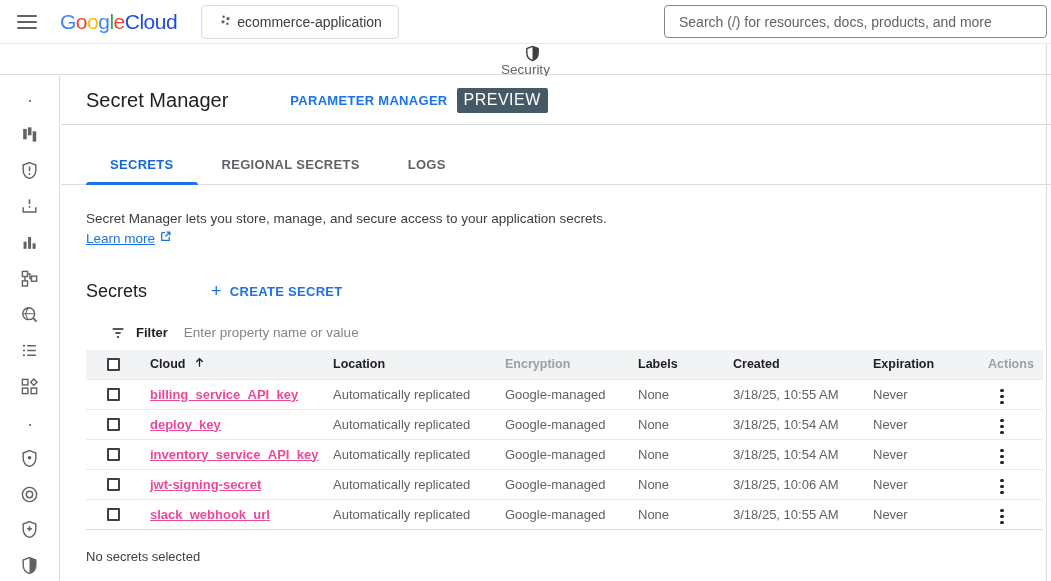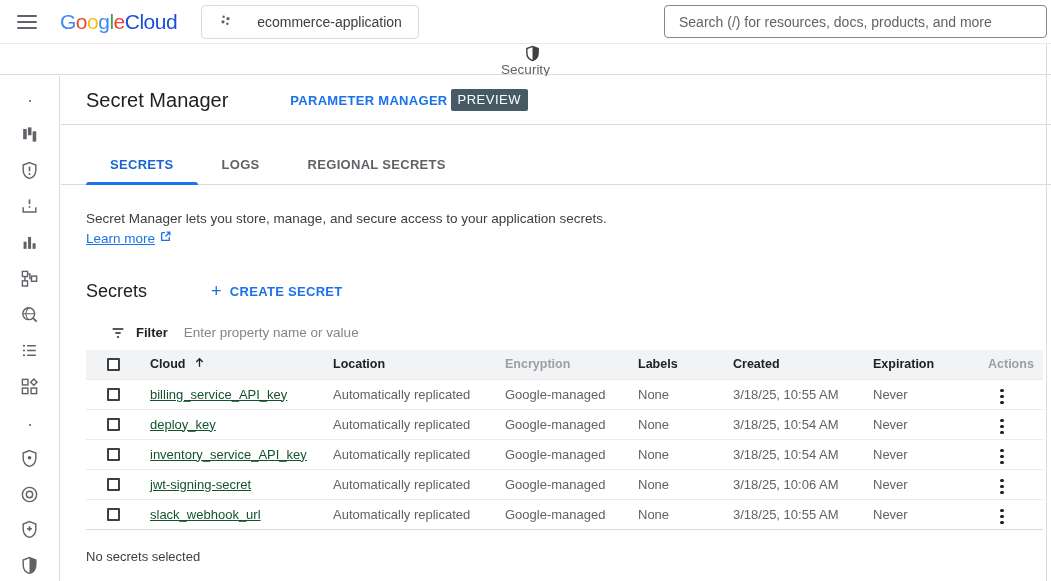--- a/index.html
+++ b/index.html
@@ -9,21 +9,21 @@
 
   
   .topbar { position:absolute; top:0; left:0; width:1051px; height:44px; background:#fff;
             border-bottom:1px solid #e8eaed; display:flex; align-items:center; }
   .hamburger { width:20px; height:14px; margin-left:17px; display:flex; flex-direction:column;
                justify-content:space-between; cursor:pointer; }
   .hamburger span { display:block; height:2px; background:#5f6368; border-radius:1px; }
   .logo { margin-left:23px; font-size:21px; letter-spacing:-0.5px; white-space:nowrap; }
   .logo .cloud { color:#1d4ed8; }
   .project-btn { margin-left:24px; height:34px; border:1px solid #dadce0; border-radius:4px;
-                 display:flex; align-items:center; padding:0 16px; gap:24px; cursor:pointer;
+                 display:flex; align-items:center; padding:0 16px; gap:4px; cursor:pointer;
                  font-size:14px; color:#3c4043; background:#fff; }
   .search-box { position:absolute; left:664px; top:5px; width:383px; height:33px; }
   .search-box input { width:100%; height:100%; border:1px solid #80868b; border-radius:4px;
                       padding:0 14px; font-size:14px; font-family:inherit; color:#202124; outline:none; }
   .search-box input::placeholder { color:#5f6368; opacity:1; }
 
   
   .crumbbar { position:absolute; top:45px; left:0; width:1051px; height:30px; background:#fff;
               border-bottom:1px solid #dadce0; display:flex; align-items:center; font-size:13.5px;flex-direction:column; }
   .crumbbar .shield { margin-left:22px; margin-right:8px; display:flex; }
@@ -38,21 +38,21 @@
               align-items:center; justify-content:center; cursor:pointer; }
   .nav-item.sep { cursor:default; }
 
   
   .content { position:absolute; top:76px; left:61px; width:990px; height:505px; background:#fff; }
 
   .page-header { height:49px; display:flex; align-items:center; border-bottom:1px solid #dadce0; }
   .page-title { font-size:20px; color:#202124; margin-left:25px; }
   .param-link { margin-left:62px; font-size:13px; font-weight:bold; letter-spacing:.3px;
                 color:#1a73e8; cursor:pointer; }
-  .preview-badge { margin-left:3px; background:#455a64; color:#fff; font-size:13px;
+  .preview-badge { margin-left:9px; background:#455a64; color:#fff; font-size:16px;
                    letter-spacing:.5px; padding:3px 7px 4px; border-radius:2px; }
 
   .tabs { margin-top:21px; padding-left:25px; border-bottom:1px solid #dadce0; display:flex; }
   .tab { position:relative; padding:11px 24px 12px; font-size:13px; font-weight:bold;
          letter-spacing:.3px; color:#5f6368; cursor:pointer; }
   .tab.active { color:#1967d2; }
   .tab.active::after { content:""; position:absolute; left:0; right:0; bottom:-1px; height:3px;
                        background:#1a73e8; border-radius:3px 3px 0 0; }
 
   .description { margin:26px 0 0 25px; font-size:13.5px; color:#3c4043; }
@@ -76,21 +76,21 @@
   .grid-row { display:grid; grid-template-columns:64px 183px 172px 133px 95px 140px 115px 55px;
               align-items:center; height:30px; }
   .thead { background:#f1f3f4; border-bottom:1px solid #e8eaed; font-size:12.5px; font-weight:bold; }
   .thead .hcell { color:#202124; display:flex; align-items:center; gap:8px; }
   .thead .hcell.muted { color:#9aa0a6; font-weight:bold; }
   .trow { border-bottom:1px solid #e8eaed; font-size:13px; }
   .trow:last-of-type { border-bottom:1px solid #dadce0; }
   .cb-cell { padding-left:21px; }
   .checkbox { width:13px; height:13px; border:2px solid #3c4043; border-radius:1px; display:block;
               cursor:pointer; background:#fff; }
-  .name-link { color:#14532d; text-decoration:underline; cursor:pointer; }
+  .name-link { color:#ec4899; text-decoration:underline; cursor:pointer;font-weight:bold; }
   .cell-gray { color:#5f6368; }
   .kebab { display:inline-flex; flex-direction:column; gap:2.5px; padding:4px 10px; cursor:pointer; margin-left:2px; }
   .kebab i { width:3.5px; height:3.5px; border-radius:50%; background:#202124; display:block; }
 
   .table-footer { margin:19px 0 0 25px; font-size:13px; color:#3c4043; }
 
   .scroll-line { position:absolute; top:44px; right:4px; width:1px; height:537px; background:#dadce0; }
 </style>
 </head>
 <body>
@@ -233,22 +233,22 @@
   <div class="content">
 
     <div class="page-header">
       <span class="page-title">Secret Manager</span>
       <span class="param-link">PARAMETER MANAGER</span>
       <span class="preview-badge">PREVIEW</span>
     </div>
 
     <div class="tabs" id="tabs">
         <div class="tab active">SECRETS</div>
+        <div class="tab">REGIONAL SECRETS</div>
         <div class="tab">LOGS</div>
-        <div class="tab">REGIONAL SECRETS</div>
       </div>
 
     <div class="description">Secret Manager lets you store, manage, and secure access to your application secrets.</div>
     <div class="learn-more">
       <span class="lm-text">Learn more</span>
       <span>
         <svg width="13" height="13" viewBox="0 0 24 24">
             <path d="M5 5 h6 M5 5 v14 h14 v-6" fill="none" stroke="#1a73e8" stroke-width="2.4"></path>
             <path d="M14 4 h6 v6 M20 4 L12 12" fill="none" stroke="#1a73e8" stroke-width="2.4"></path>
           </svg>

